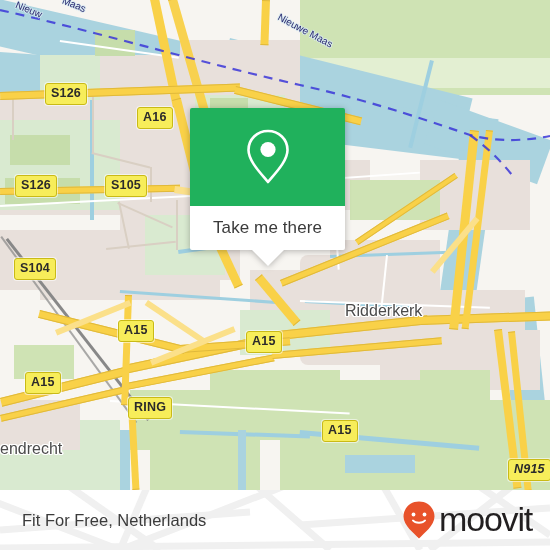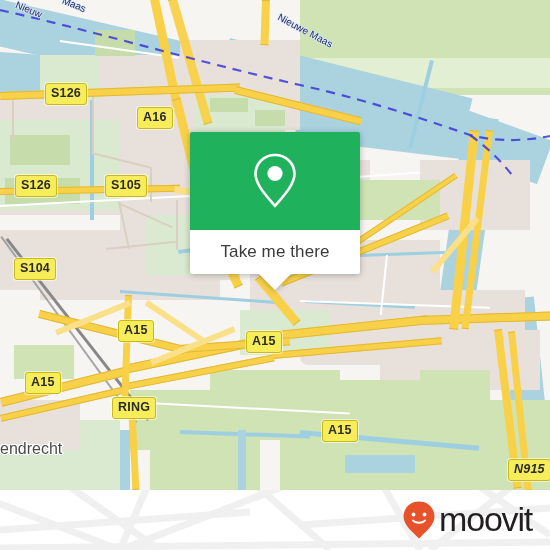--- a/index.html
+++ b/index.html
@@ -69,21 +69,21 @@
     position:absolute;
     color:#2b2b70;
     font-size:10px;
     white-space:nowrap;
     font-family:"Liberation Sans", sans-serif;
     text-shadow:1px 0 #d8eaf2,-1px 0 #d8eaf2,0 1px #d8eaf2,0 -1px #d8eaf2;
   }
 
   
   #popup{
-    position:absolute;left:190px;top:132px;width:170px;
+    position:absolute;left:190px;top:108px;width:155px;
     filter:drop-shadow(0 1px 3px rgba(0,0,0,.28));
   }
   #popup-head{
     height:98px;background:#20b15c;border-radius:2px 2px 0 0;
     display:flex;align-items:center;justify-content:center;
   }
   #popup-foot{
     height:44px;background:#ffffff;border-radius:0 0 2px 2px;
     display:flex;align-items:center;justify-content:center;
     color:#3b3b3b;font-size:17px;letter-spacing:.1px;
@@ -264,31 +264,32 @@
         <path d="M0,10 C90,30 190,60 300,85 C380,103 440,125 470,135 C500,143 530,140 550,136" fill="none" stroke="#3b36d8" stroke-width="2.2" stroke-dasharray="9 7" opacity=".85"></path>
         <path d="M470,135 C488,148 500,160 512,175" fill="none" stroke="#3b36d8" stroke-width="2.2" stroke-dasharray="9 7" opacity=".85"></path>
       </svg>
     </div>
 
     <div class="layer">
       <div class="riverlabel" style="left:275px;top:25px;transform:rotate(28deg);">Nieuwe Maas</div>
       <div class="riverlabel" style="left:15px;top:4px;transform:rotate(22deg);">Nieuw</div>
       <div class="riverlabel" style="left:62px;top:-1px;transform:rotate(22deg);">Maas</div>
 
+      <div class="placelabel" style="left:345px;top:302px;">Ridderkerk</div>
       <div class="placelabel" style="left:0;top:440px;">endrecht</div>
 
       <div class="shield" style="left:45px;top:83px;">S126</div>
       <div class="shield" style="left:137px;top:107px;">A16</div>
       <div class="shield" style="left:15px;top:175px;">S126</div>
       <div class="shield" style="left:105px;top:175px;">S105</div>
       <div class="shield" style="left:14px;top:258px;">S104</div>
       <div class="shield" style="left:118px;top:320px;">A15</div>
       <div class="shield" style="left:246px;top:331px;">A15</div>
       <div class="shield" style="left:25px;top:372px;">A15</div>
-      <div class="shield" style="left:112px;top:397px;">RING</div>
+      <div class="shield" style="left:128px;top:397px;">RING</div>
       <div class="shield" style="left:322px;top:420px;">A15</div>
       <div class="shield" style="left:508px;top:459px;font-style:italic;">N915</div>
     </div>
 
     <div id="popup">
       <div id="popup-head">
         <svg width="52" height="60" viewBox="0 0 52 60">
           <path d="M26 4 C15 4 6.5 12.4 6.5 23 C6.5 34.5 20 47.5 26 55 C32 47.5 45.5 34.5 45.5 23 C45.5 12.4 37 4 26 4 Z" fill="none" stroke="#ffffff" stroke-width="2.6" stroke-linejoin="round"></path>
           <circle cx="26" cy="22.5" r="7.6" fill="#ffffff"></circle>
         </svg>
@@ -308,20 +309,21 @@
         <path d="M0,40 L250,22"></path>
         <path d="M120,60 L300,-10"></path>
         <path d="M250,-10 L330,60"></path>
         <path d="M300,35 L550,18"></path>
         <path d="M380,-10 L420,60"></path>
         <path d="M430,60 L520,-10"></path>
         <path d="M470,-10 L550,45"></path>
         <path d="M0,58 L550,52"></path>
       </g>
     </svg>
+    <div id="footer-title">Fit For Free, Netherlands</div>
     <div id="brand">
       <svg width="34" height="40" viewBox="0 0 34 40">
         <path d="M17 1.5 C8.2 1.5 1.5 8.2 1.5 16.6 C1.5 25.5 12 33.5 17 38.5 C22 33.5 32.5 25.5 32.5 16.6 C32.5 8.2 25.8 1.5 17 1.5 Z" fill="#e8522a"></path>
         <circle cx="11.5" cy="14.5" r="1.9" fill="#ffffff"></circle>
         <circle cx="22.5" cy="14.5" r="1.9" fill="#ffffff"></circle>
         <path d="M11 20.5 C13.2 23.4 20.8 23.4 23 20.5" fill="none" stroke="#ffffff" stroke-width="2" stroke-linecap="round"></path>
       </svg>
       <div id="brand-text">moovit</div>
     </div>
   </div>

